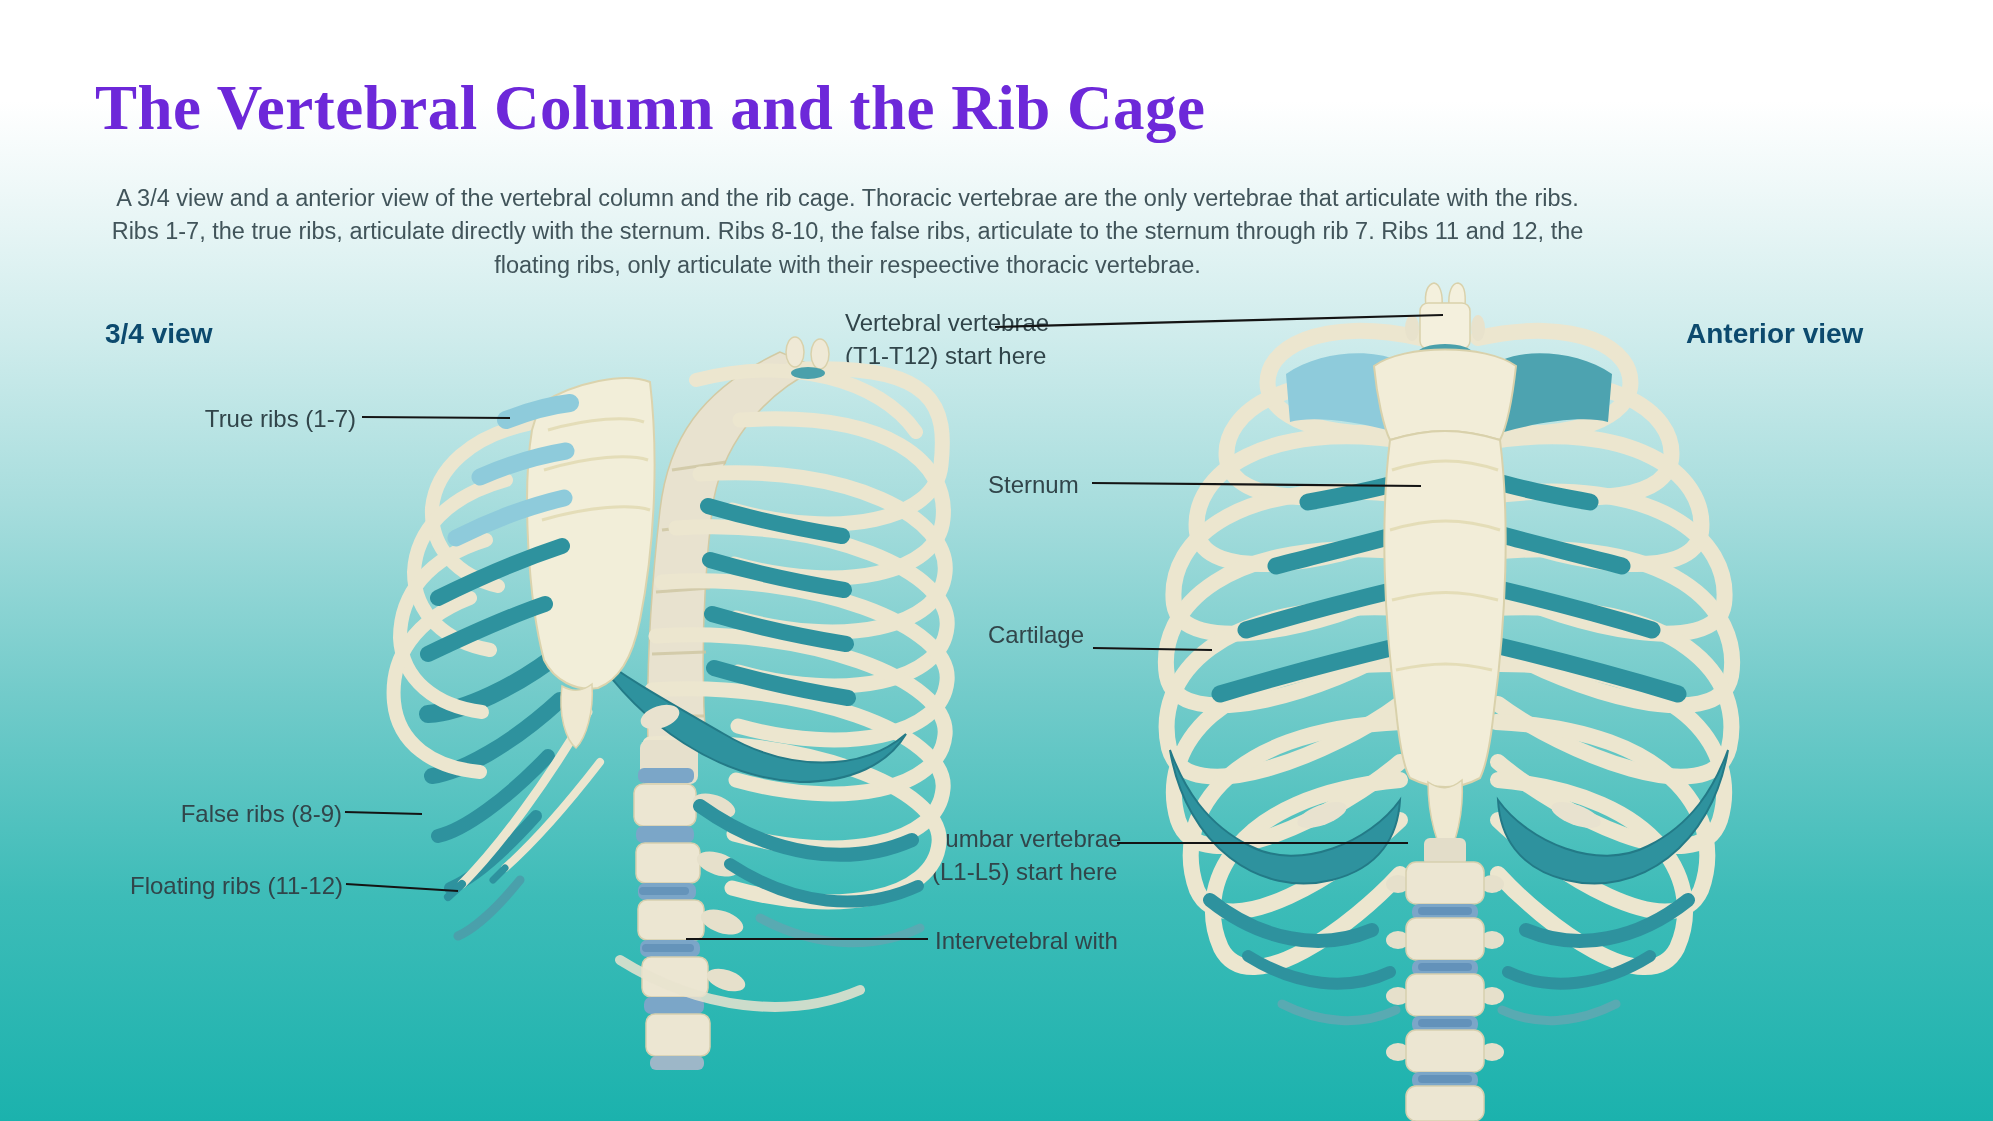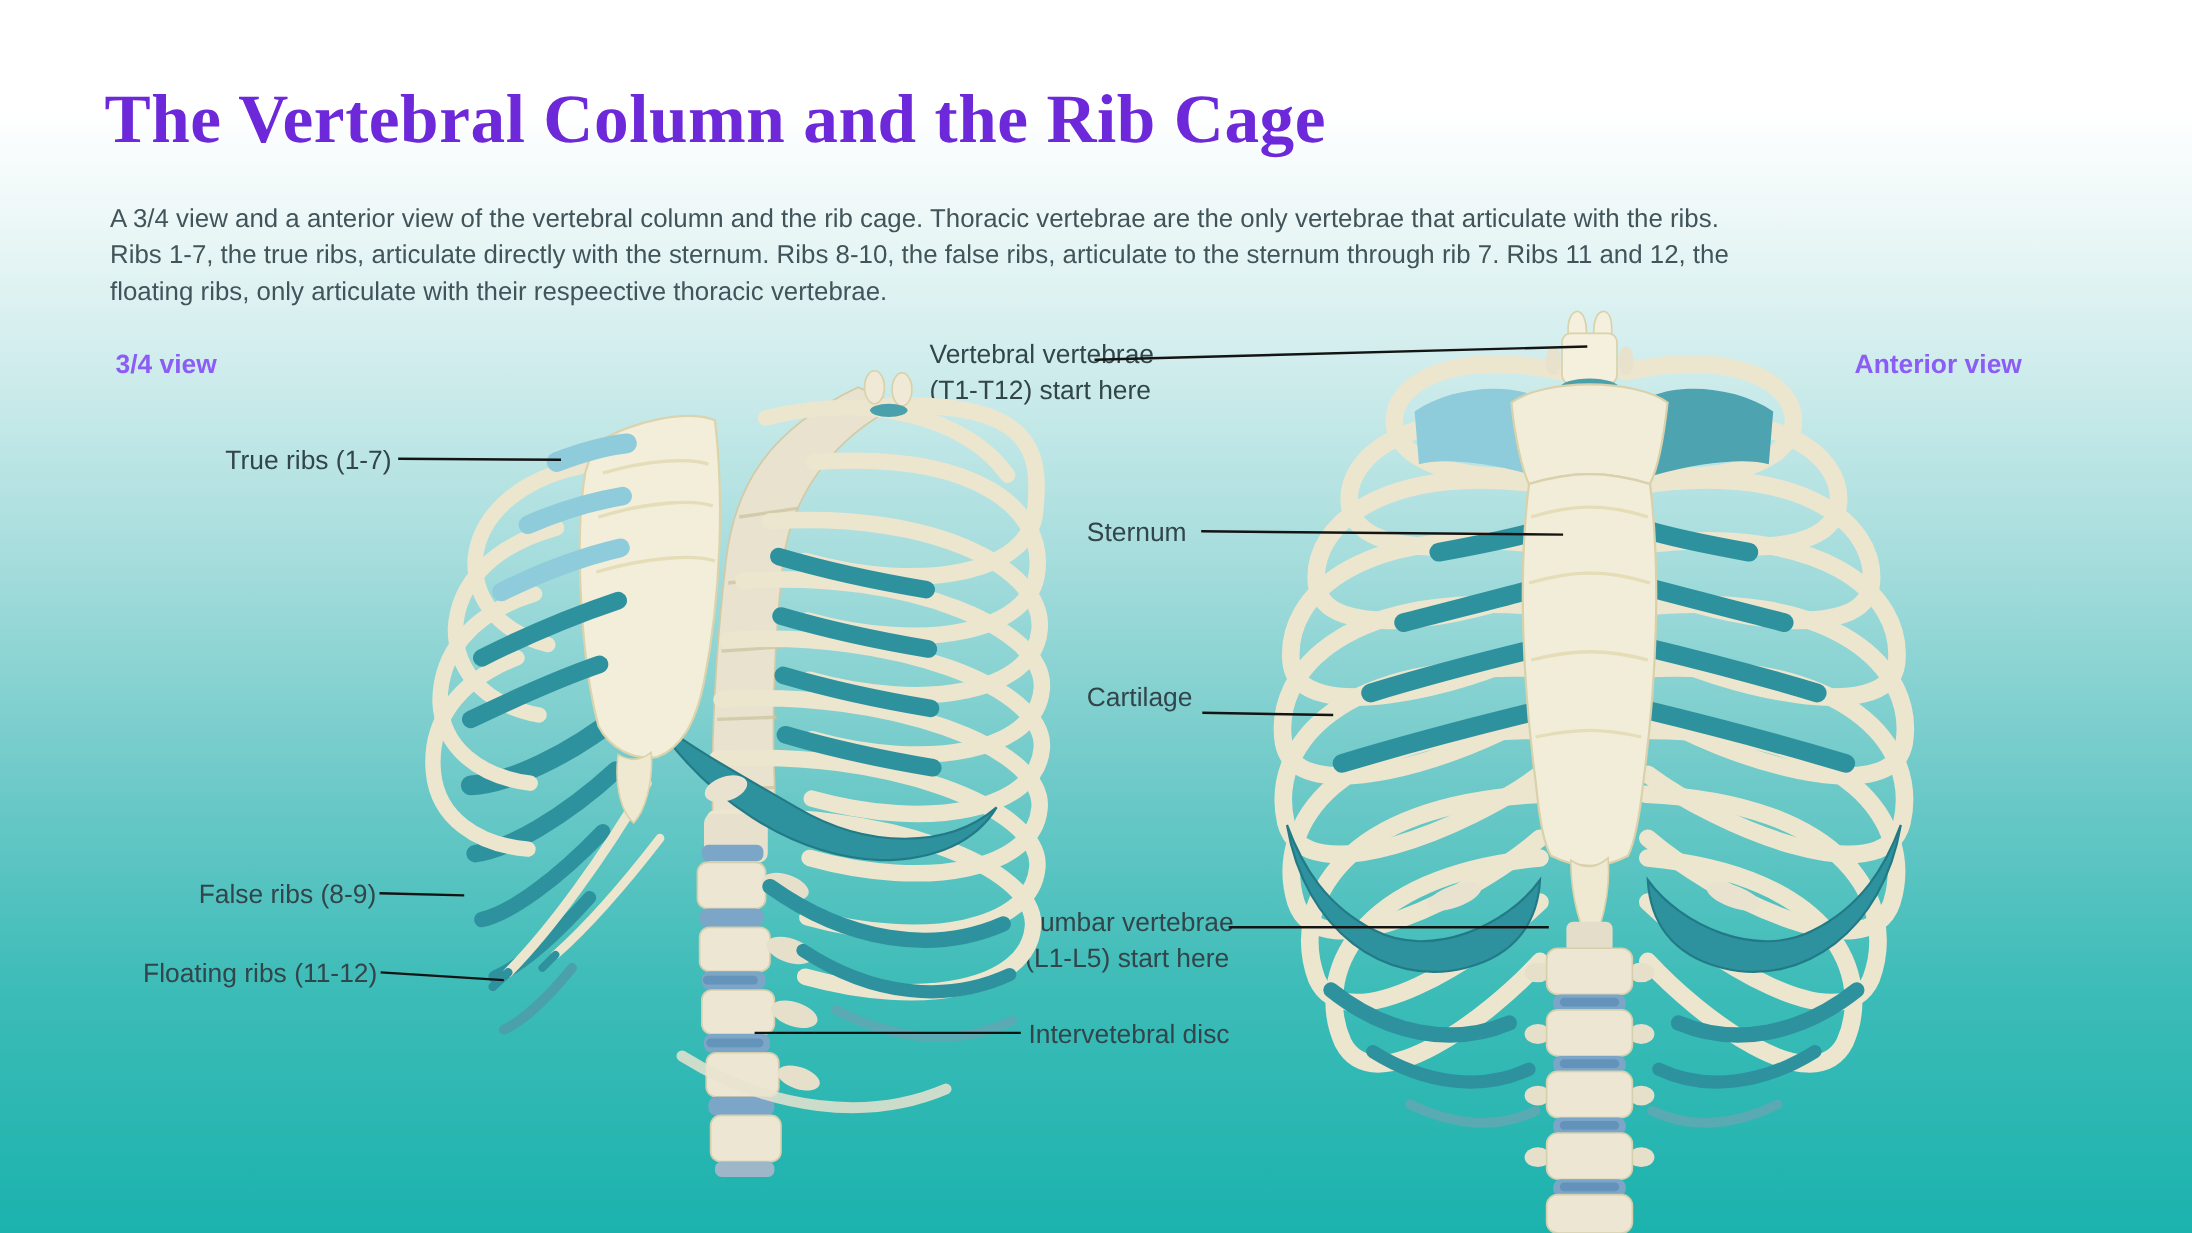--- a/index.html
+++ b/index.html
@@ -8,24 +8,24 @@
     font-family:"Liberation Sans","DejaVu Sans",sans-serif;
     background:linear-gradient(180deg,#ffffff 0%,#ffffff 9%,#eef8f8 17%,#cfecec 30%,#a7dddd 45%,#72cbca 62%,#3dbcb8 80%,#1bb2ad 100%);
   }
   .title{
     position:absolute;left:95px;top:30px;
     font-family:"Liberation Serif","DejaVu Serif",serif;
     font-weight:700;font-size:63px;color:#6d28d9;letter-spacing:0.5px;
   }
   .desc{
     position:absolute;left:100px;top:158px;width:1495px;
-    font-size:23.5px;line-height:33.5px;color:#41545a;
+    font-size:23.5px;line-height:33.5px;color:#41545a;text-align:center;
   }
   .view-label{
-    position:absolute;font-size:24px;font-weight:700;color:#8b5cf6;
+    position:absolute;font-size:28px;font-weight:700;color:#0c4a6e;
   }
   .ann{
     position:absolute;font-size:24px;color:#31454a;line-height:33px;white-space:nowrap;
   }
   .ann.right{text-align:right;}
   svg.canvas{position:absolute;left:0;top:0;}
   .leader{stroke:#141414;stroke-width:2.2px;}
 </style>
 </head>
 <body>
@@ -47,21 +47,21 @@
 <div class="ann" style="left:988px;top:601px;margin-top:17px;">Cartilage</div>
 
 <div class="ann right" style="left:112px;top:797px;width:230px;">False ribs (8-9)</div>
 <div class="ann right" style="left:88px;top:869px;width:255px;">Floating ribs (11-12)</div>
 
 <div class="ann" style="left:932px;top:822px;">
   <div>Lumbar vertebrae</div>
   <div>(L1-L5) start here</div>
 </div>
 
-<div class="ann" style="left:935px;top:924px;">Intervetebral disc</div>
+<div class="ann" style="left:935px;top:924px;">Intervetebral with</div>
 
 <svg class="canvas" width="1993" height="1121" viewBox="0 0 1993 1121">
 
   <g>
 
     <g>
       <path d="M 780,352 C 700,390 668,440 660,510 C 652,580 646,660 648,745 L 706,748 C 700,660 704,580 712,510 C 720,448 760,396 818,368 Z" fill="#e8e2cf" stroke="#d2caa4" stroke-width="1.5"></path>
       <path d="M 672,470 L 726,462 M 662,530 L 716,524 M 656,592 L 710,588 M 652,654 L 706,652 M 650,716 L 704,716" stroke="#cdc5a0" stroke-width="3" fill="none" opacity="0.8"></path>
     </g>
 

